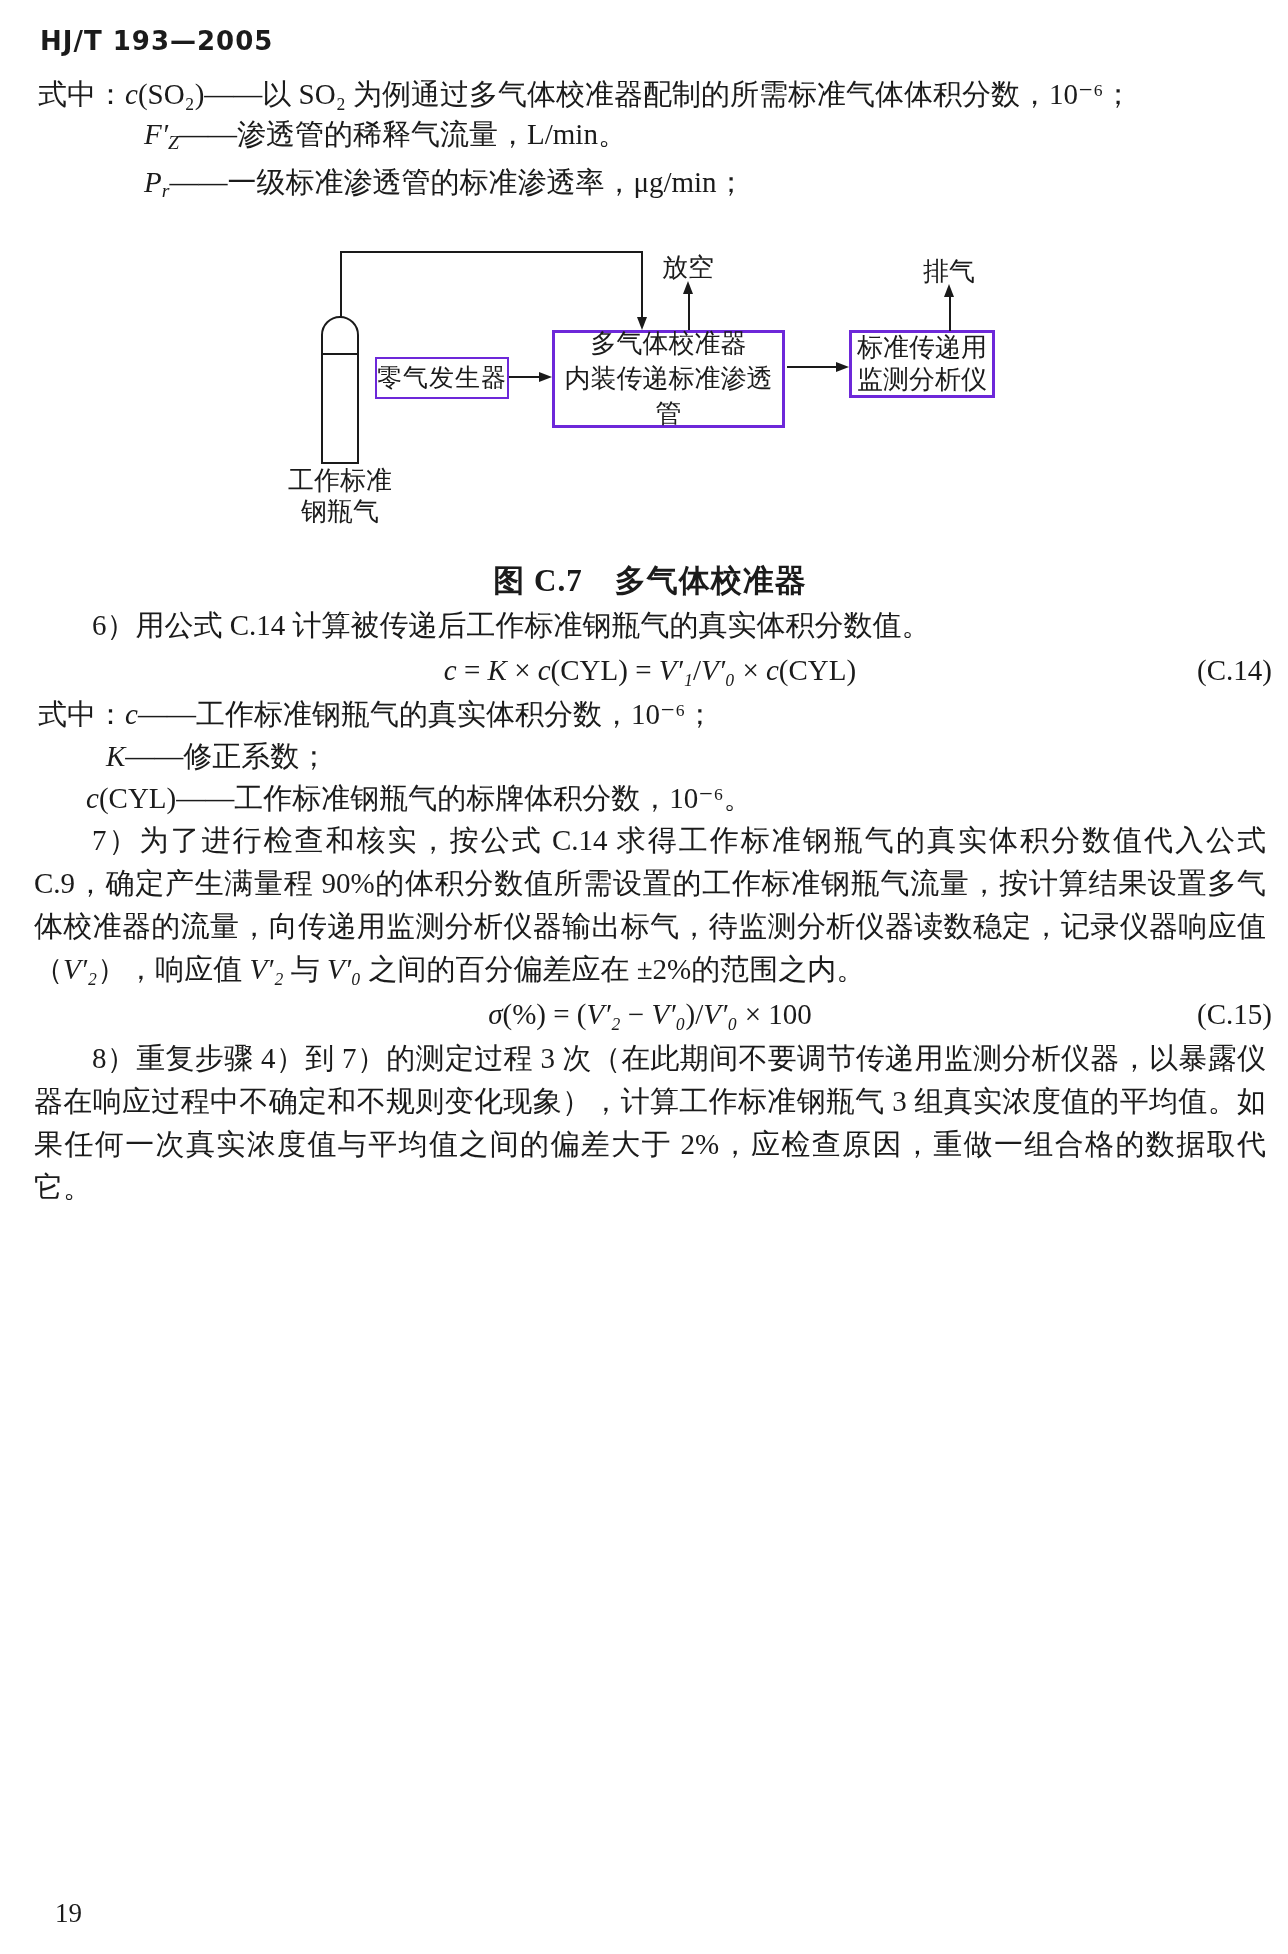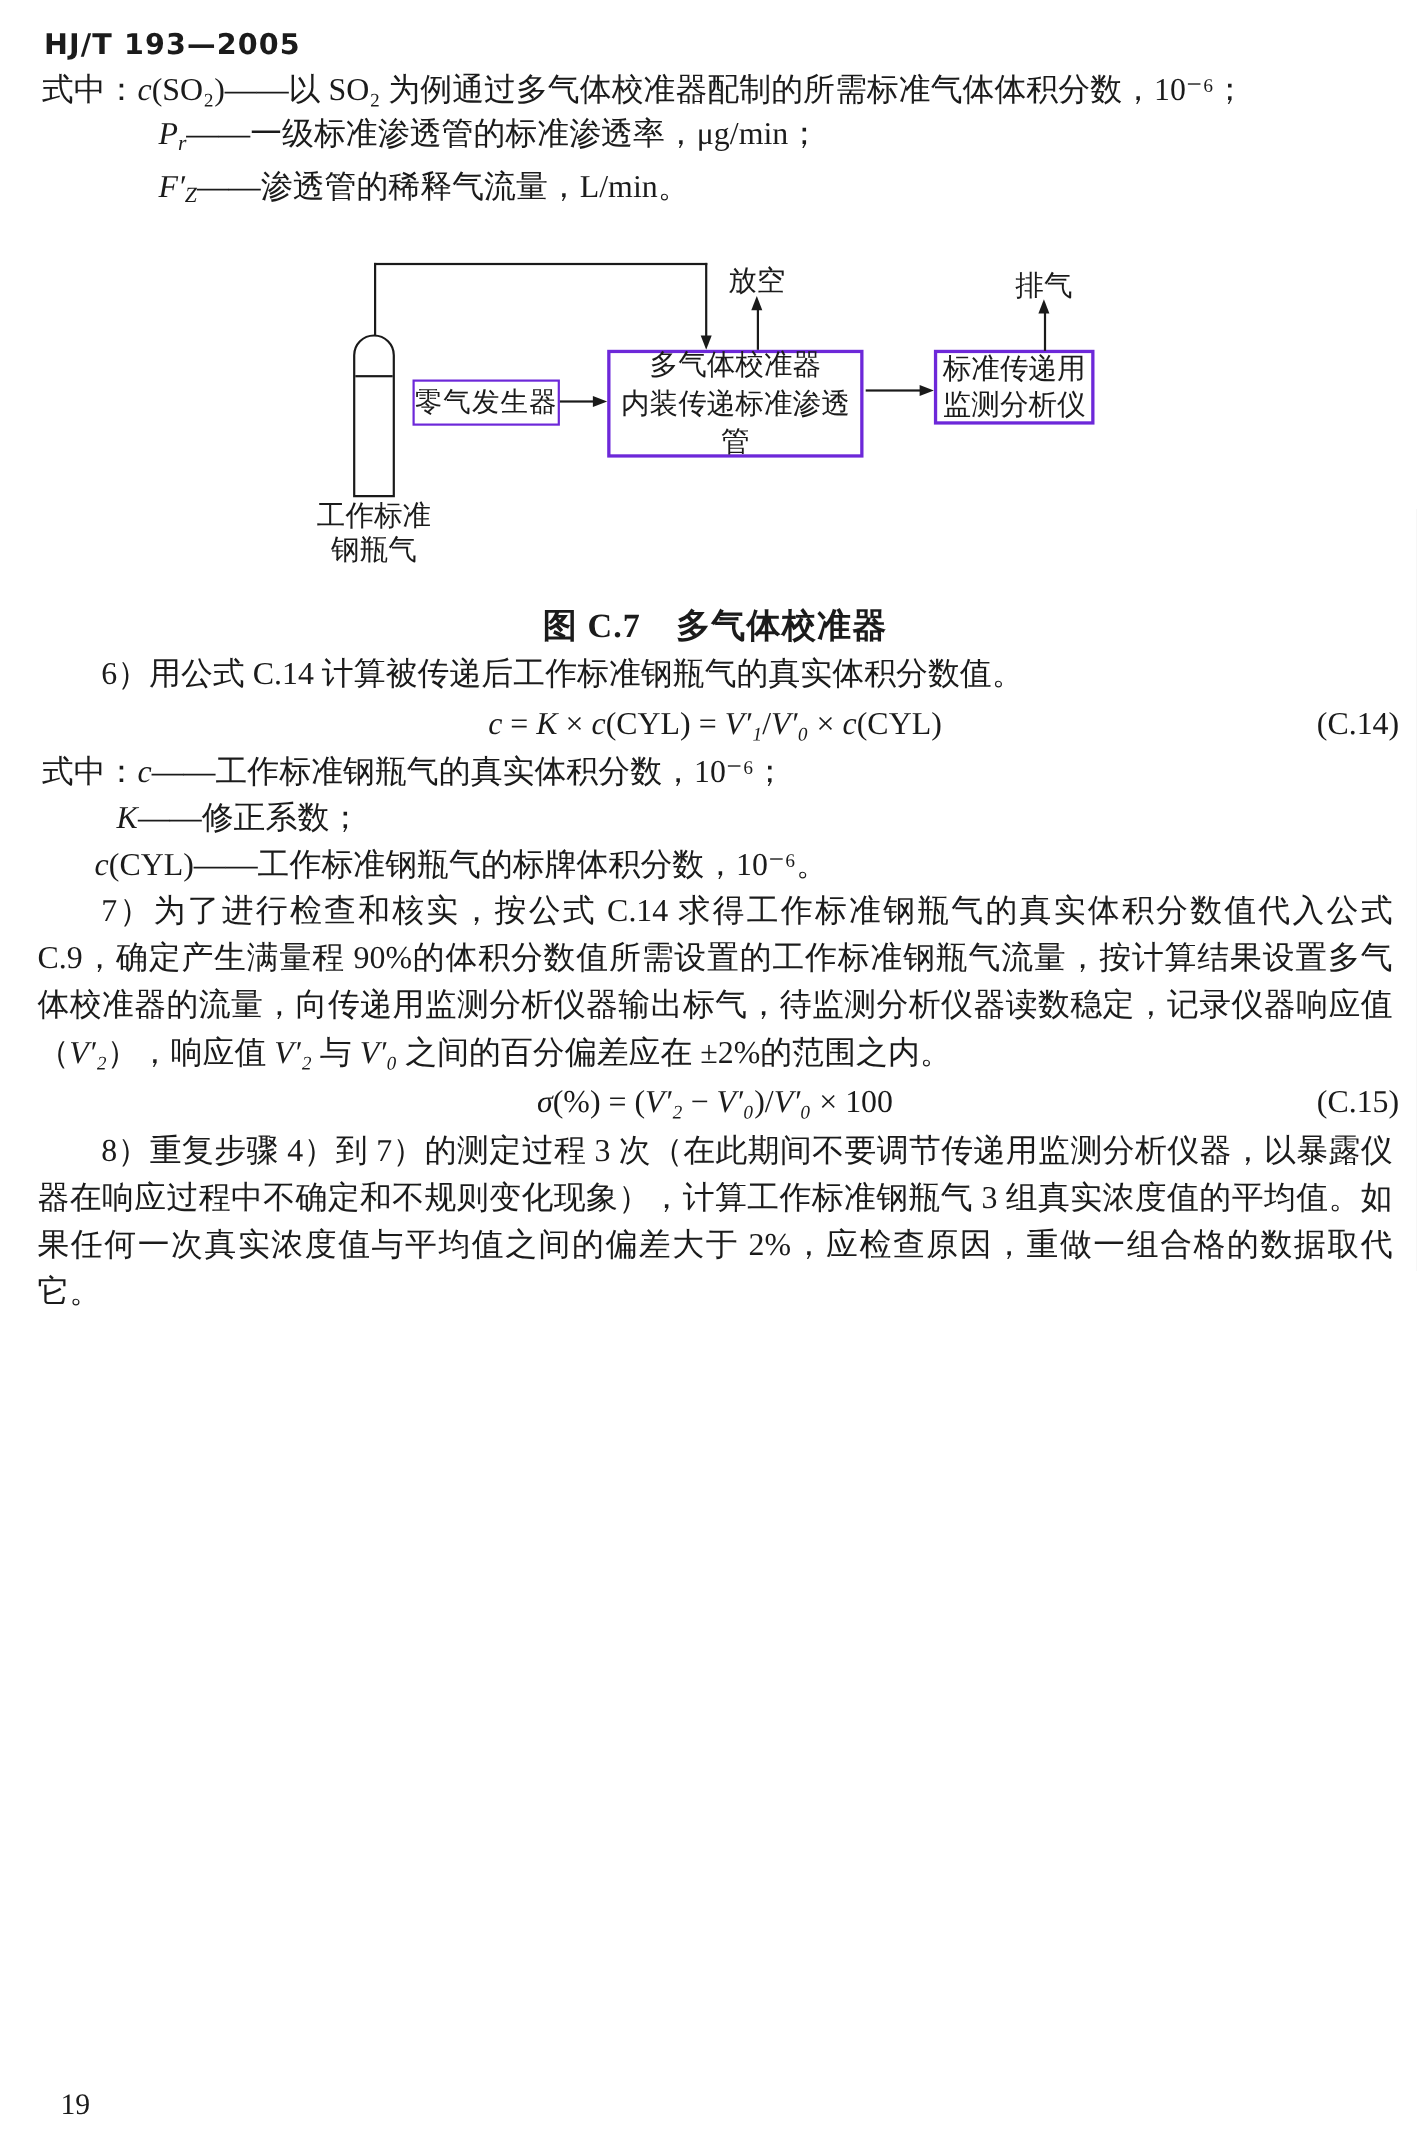--- a/index.html
+++ b/index.html
@@ -17,21 +17,21 @@
     padding-left: 12px;
   }
   .header {
     margin: 26px 0 0 28px;
     font-family: "DejaVu Sans", "Liberation Sans", sans-serif;
     font-weight: bold;
     font-size: 26px;
     letter-spacing: 1px;
     height: 36px;
   }
-  .defs-top { }
+  .defs-top { margin-top: 12px; }
   .def-line { line-height: 40px; white-space: nowrap; }
   .ml-a { margin-left: 26px; }
   .ml-b { margin-left: 132px; }
   .ml-c { margin-left: 94px; font-family: Liberation Serif, serif; }
   .ml-d { margin-left: 74px; }
   .var { font-style: italic; }
   .sub { font-style: italic; font-size: 0.68em; vertical-align: -0.25em; }
 
   
   .diagram { position: relative; height: 348px; width: 100%; }
@@ -92,22 +92,22 @@
 </style>
 </head>
 <body>
 
 <div class="page">
 
   <div class="header">HJ/T 193—2005</div>
 
   <div class="defs-top">
     <div class="def-line ml-a"><span>式中：</span><span class="var">c</span><span>(SO₂)——以 SO₂ 为例通过多气体校准器配制的所需标准气体体积分数，10⁻⁶；</span></div>
+    <div class="def-line ml-b"><span class="var">F′</span><span class="sub">Z</span><span>——渗透管的稀释气流量，L/min。</span></div>
     <div class="def-line ml-b"><span class="var">P</span><span class="sub">r</span><span>——一级标准渗透管的标准渗透率，μg/min；</span></div>
-    <div class="def-line ml-b"><span class="var">F′</span><span class="sub">Z</span><span>——渗透管的稀释气流量，L/min。</span></div>
   </div>
 
   <div class="diagram">
 
     <div class="line hline" style="left:328px; top:41px; width:303px;"></div>
     <div class="line vline" style="left:328px; top:41px; height:66px;"></div>
     <div class="line vline" style="left:629px; top:41px; height:68px;"></div>
     <div class="arrow down" style="left:625px; top:107px;"></div>
 
     <div class="cylinder" style="left:309px; top:106px; width:38px; height:148px;">

